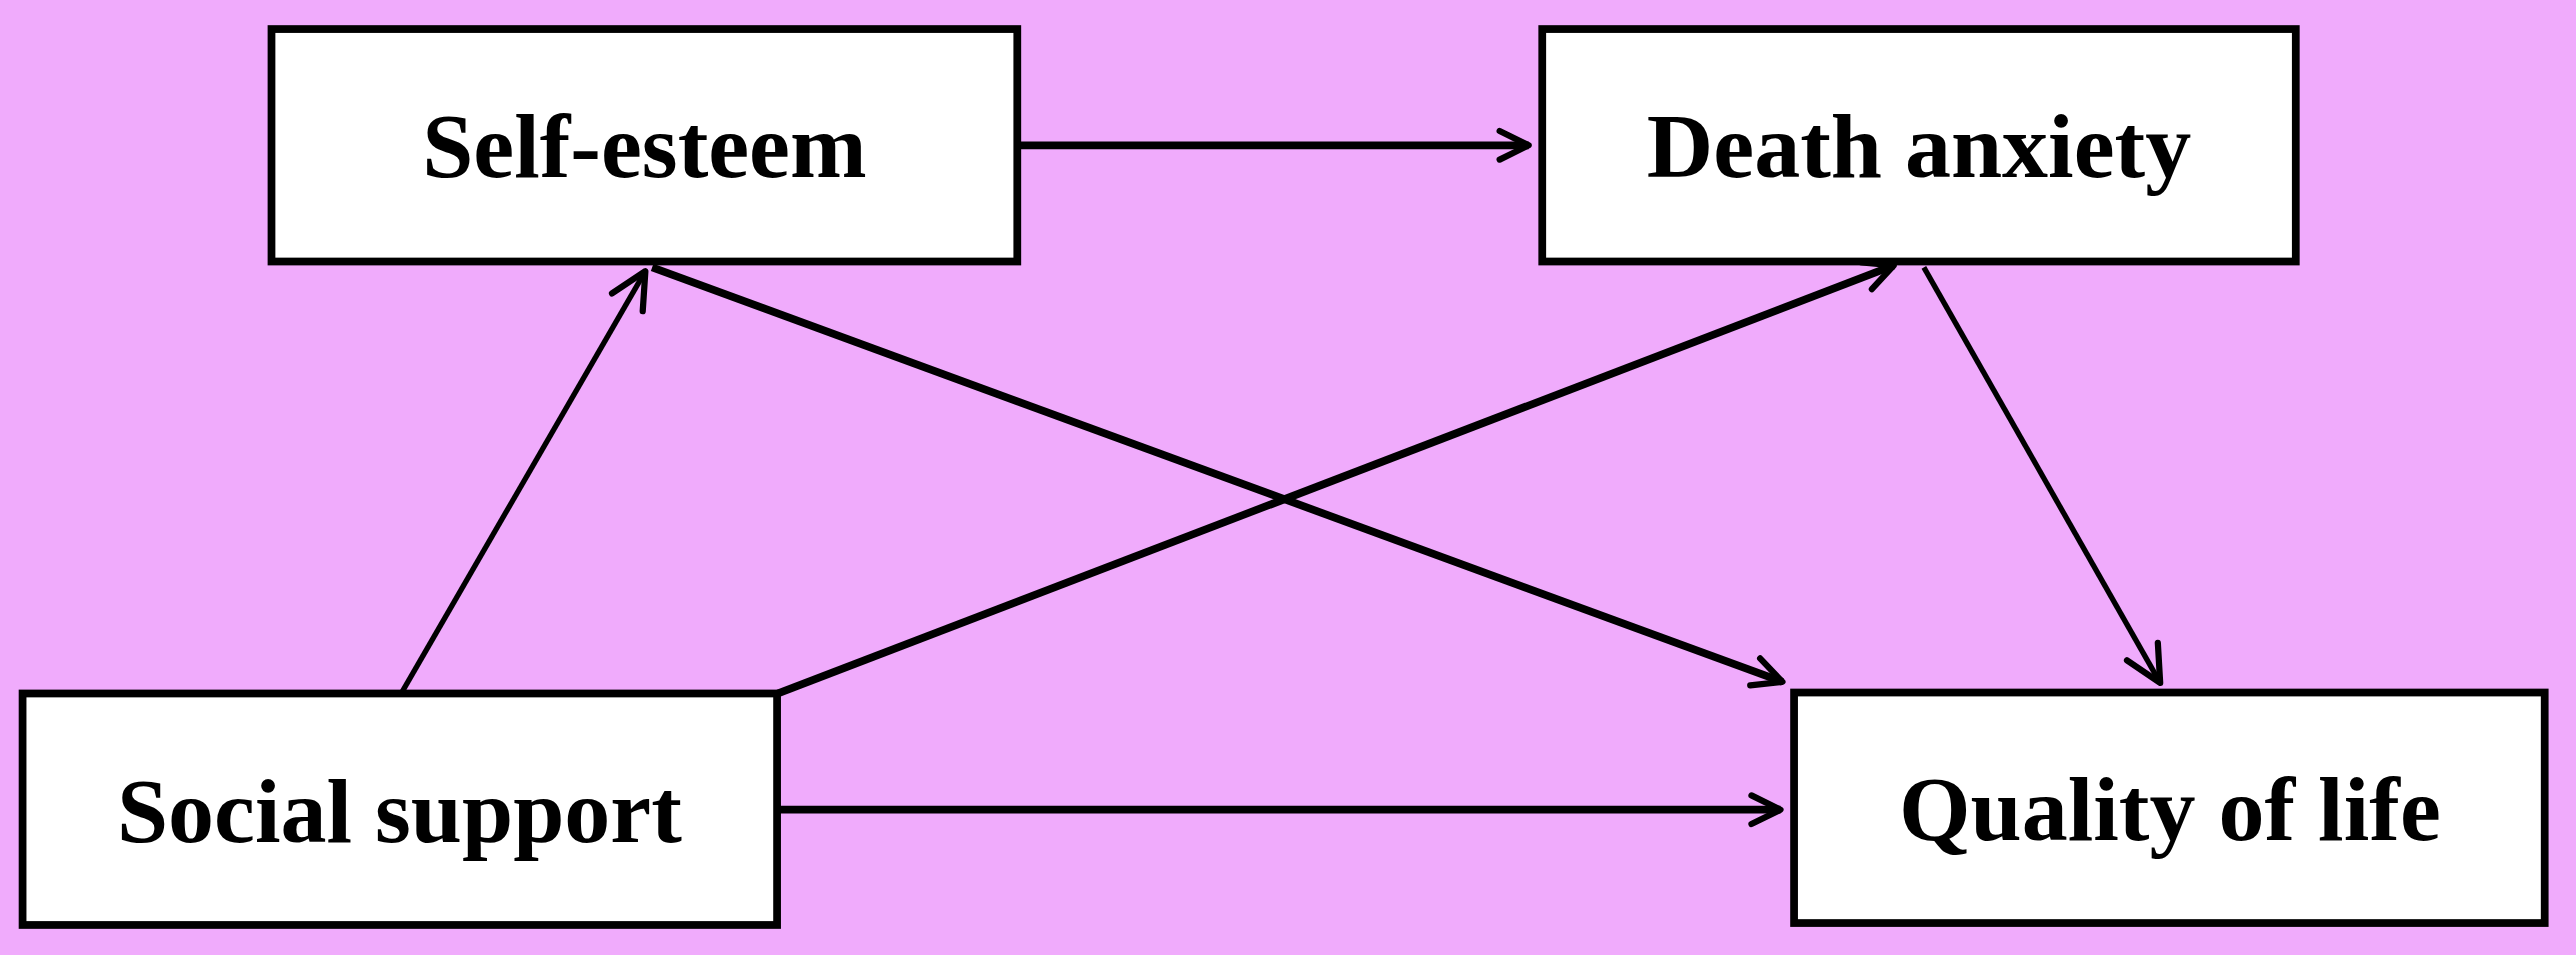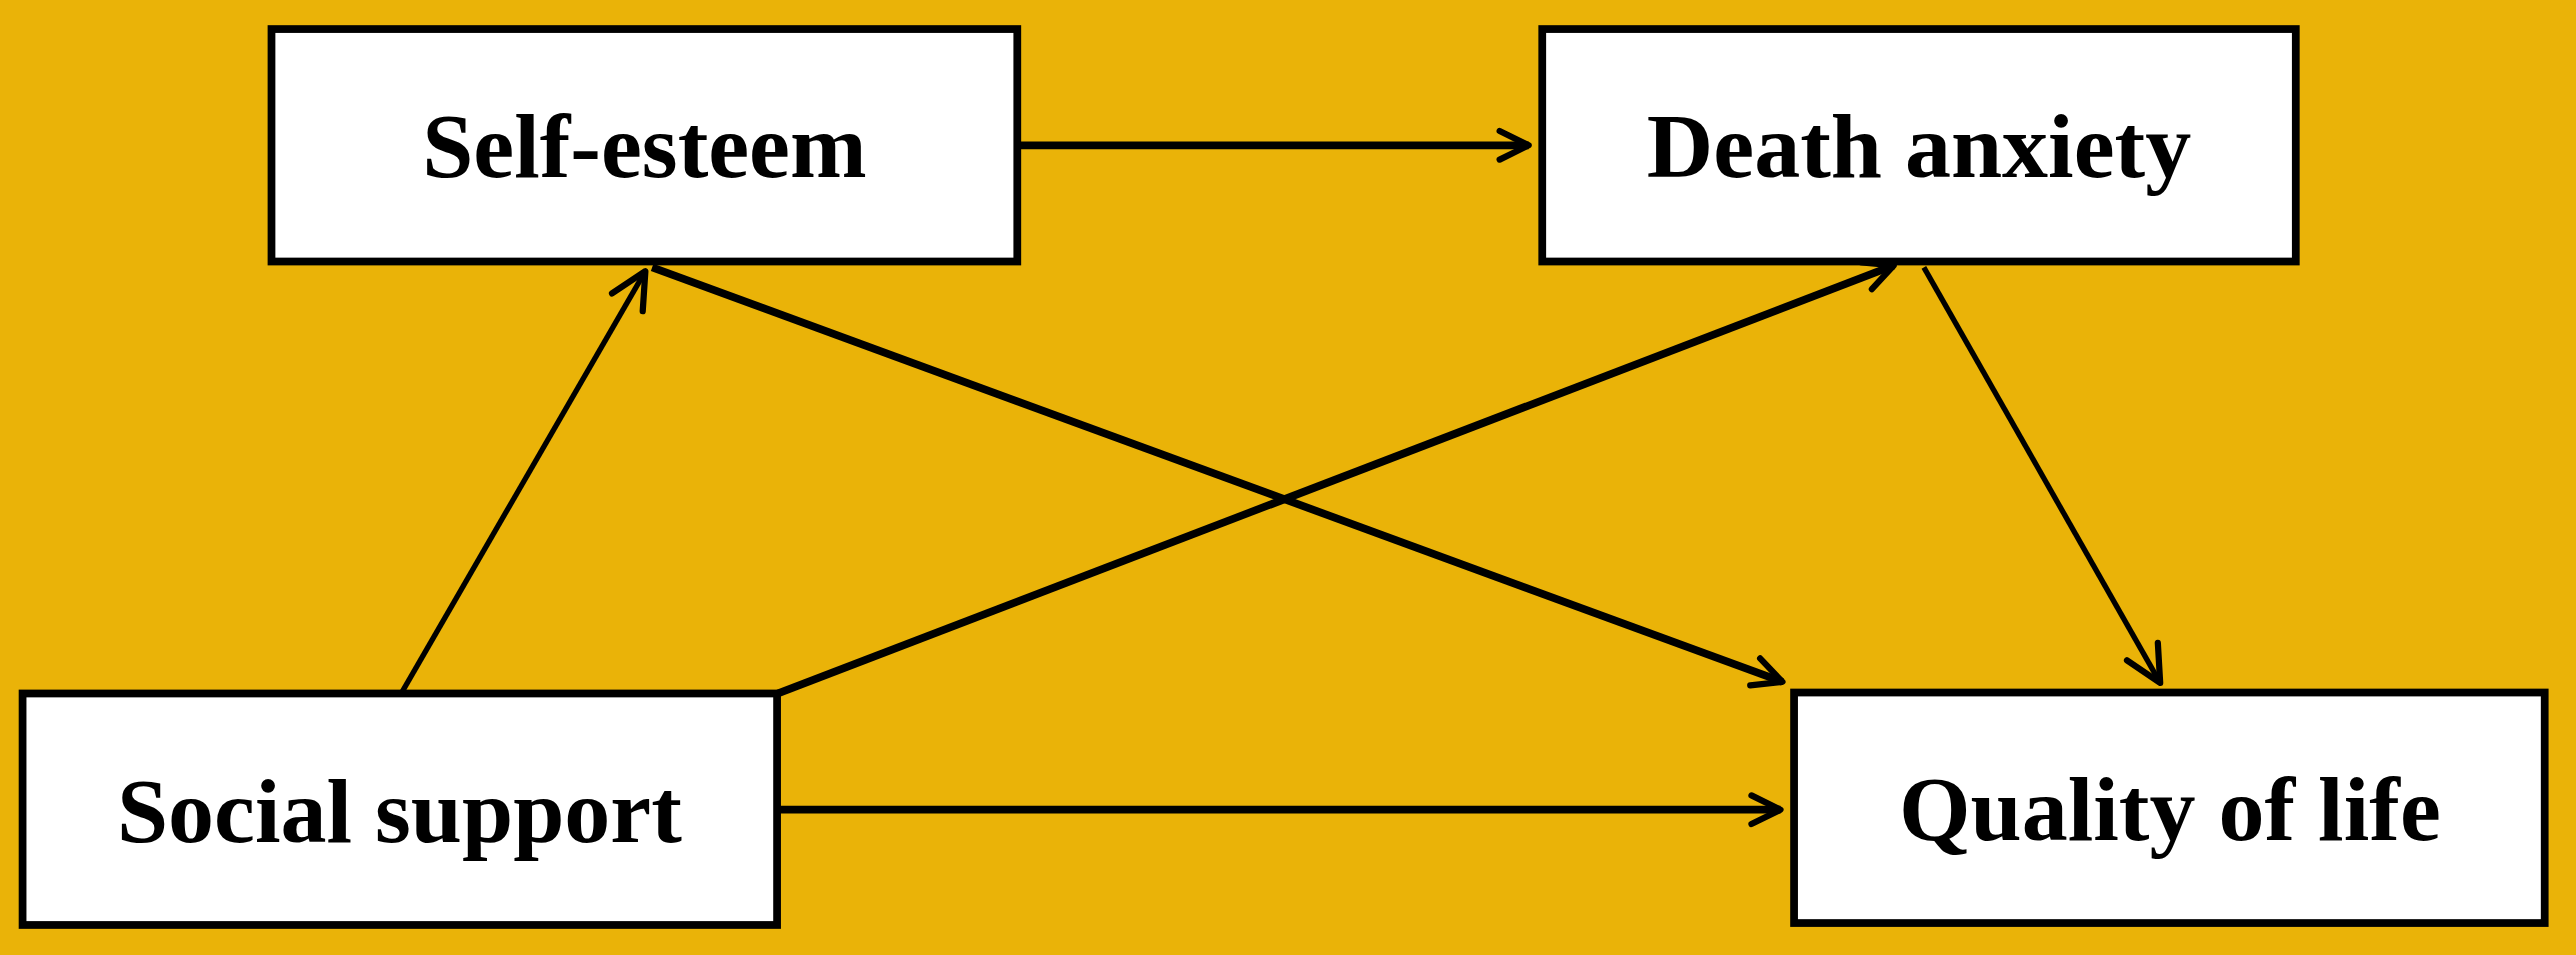--- a/index.html
+++ b/index.html
@@ -5,21 +5,21 @@
   html, body {
     margin: 0;
     padding: 0;
     background: #ffffff;
     font-family: "Liberation Serif", serif;
   }
   .stage {
     position: relative;
     width: 2576px;
     height: 955px;
-    background: #eab308;
+    background: #f0abfc;
     overflow: hidden;
   }
   .stage svg {
     position: absolute;
     left: 0;
     top: 0;
     display: block;
   }
   .node-label {
     font-family: "Liberation Serif", serif;

